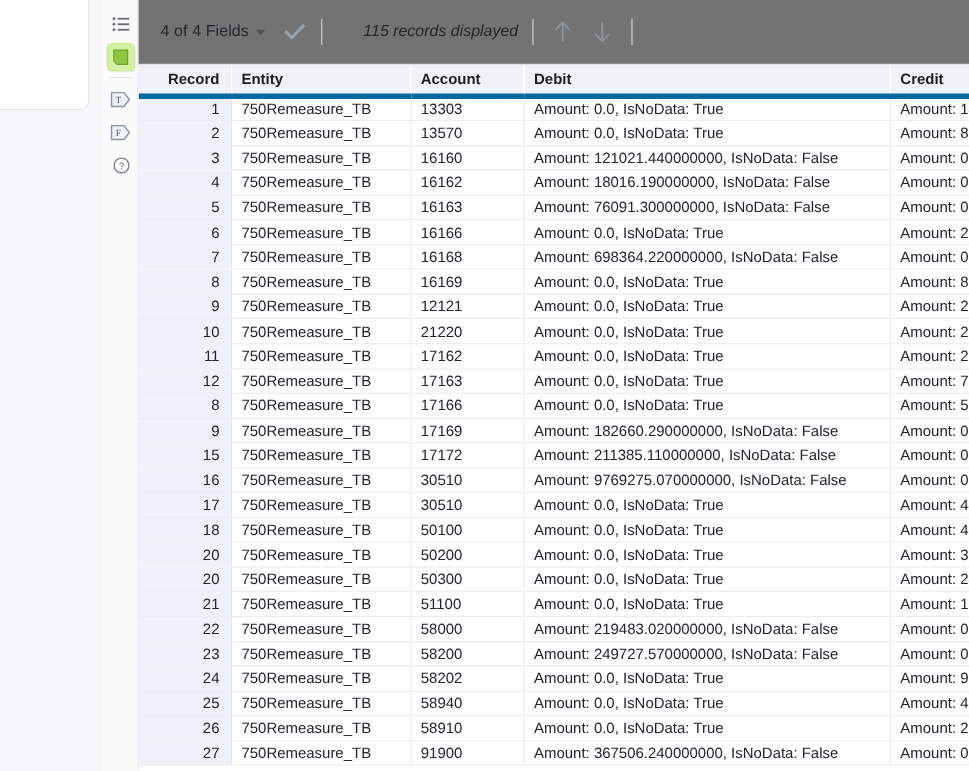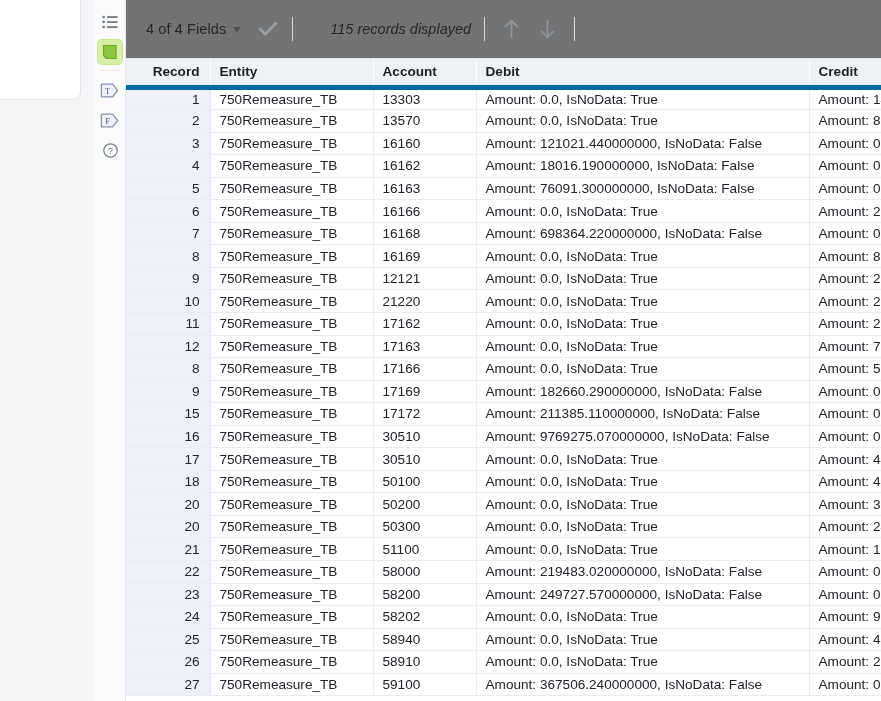--- a/index.html
+++ b/index.html
@@ -492,21 +492,21 @@
           <tr>
             <td class="rownum">26</td>
             <td>750Remeasure_TB</td>
             <td>58910</td>
             <td>Amount: 0.0, IsNoData: True</td>
             <td>Amount: 26</td>
           </tr>
           <tr>
             <td class="rownum">27</td>
             <td>750Remeasure_TB</td>
-            <td>59100</td>
+            <td>91900</td>
             <td>Amount: 367506.240000000, IsNoData: False</td>
             <td>Amount: 0.0</td>
           </tr>
         </tbody>
     </table>
   </div>
 
 </div>
 
 </body></html>

